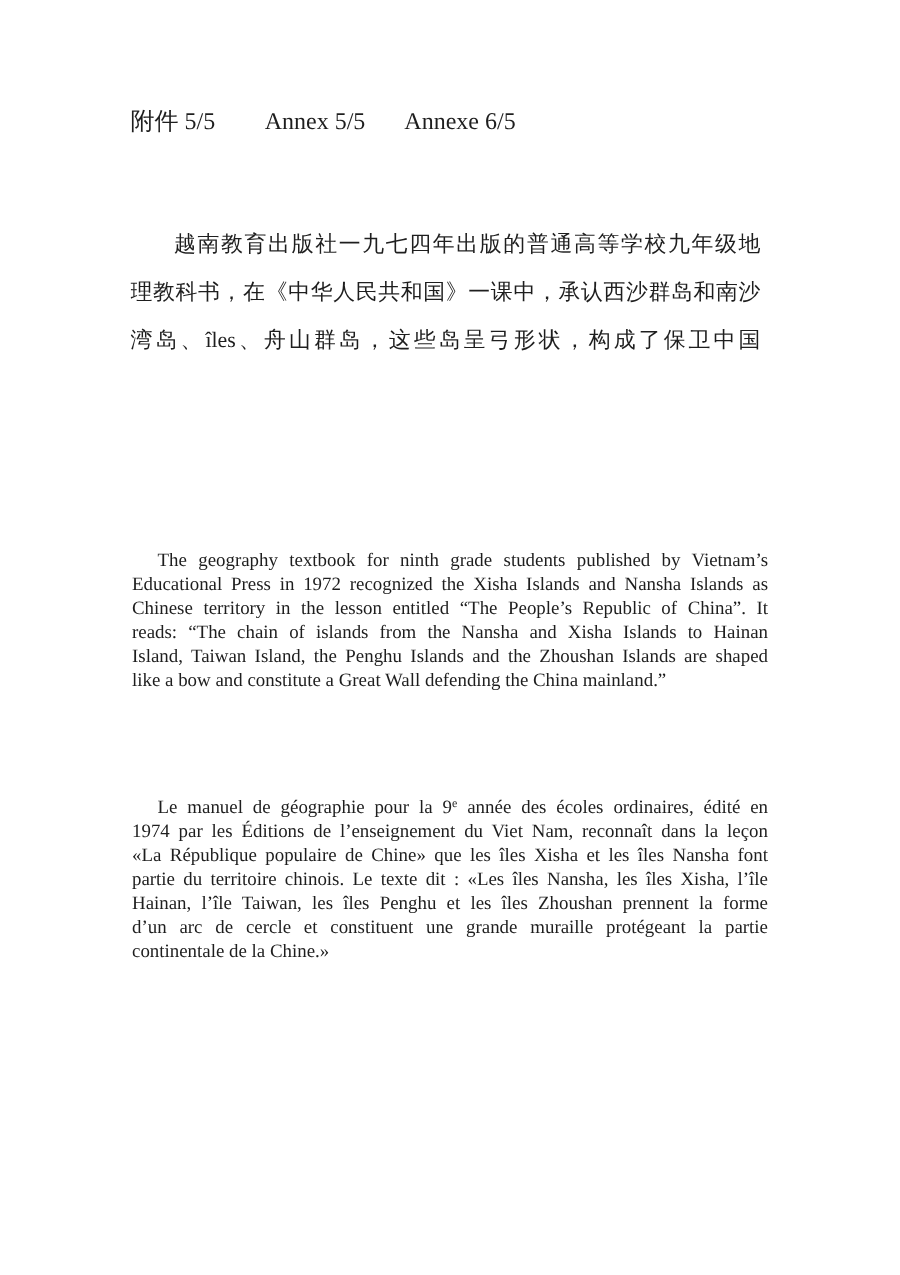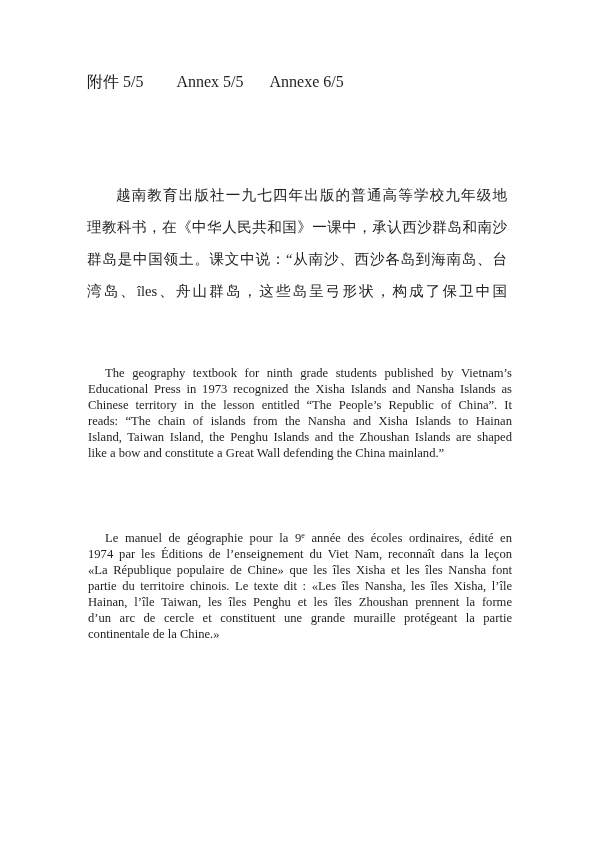--- a/index.html
+++ b/index.html
@@ -45,21 +45,21 @@
   .para-cn {
     top: 147px;
     left: 87px;
     width: 420px;
     font-size: 14.6px;
   }
   .para-cn .line {
     height: 32px;
     line-height: 32px;
   }
-  .para-cn .line.first { padding-left: 29px; margin-top: 32px; }
+  .para-cn .line.first { padding-left: 29px; }
 
   
   .para-latin {
     width: 424px;
     left: 88px;
     font-size: 12.6px;
   }
   .para-en { top: 365px; }
   .para-fr { top: 494px; margin-top: 36px; }
   .para-latin .line {
@@ -82,27 +82,26 @@
   <div class="doc-header">
     <span class="zh-label">附件</span>
     <span>5/5</span>
     <span class="seg-gap-sm">Annex 5/5</span>
     <span class="seg-gap-md">Annexe 6/5</span>
   </div>
 
   <div class="para para-cn">
     <div class="line first">越南教育出版社一九七四年出版的普通高等学校九年级地</div>
     <div class="line">理教科书，在《中华人民共和国》一课中，承认西沙群岛和南沙</div>
-    <div class="line">群岛是中国领土。课文中说：“从南沙、西沙各岛到海南岛、台</div>
     <div class="line">湾岛、îles、舟山群岛，这些岛呈弓形状，构成了保卫中国</div>
   </div>
 
   <div class="para para-latin para-en">
     <div class="line first">The geography textbook for ninth grade students published by Vietnam’s</div>
-    <div class="line">Educational Press in 1973 recognized the Xisha Islands and Nansha Islands as</div>
+    <div class="line">Educational Press in 1972 recognized the Xisha Islands and Nansha Islands as</div>
     <div class="line">Chinese territory in the lesson entitled “The People’s Republic of China”. It</div>
     <div class="line">reads: “The chain of islands from the Nansha and Xisha Islands to Hainan</div>
     <div class="line">Island, Taiwan Island, the Penghu Islands and the Zhoushan Islands are shaped</div>
     <div class="line last">like a bow and constitute a Great Wall defending the China mainland.”</div>
   </div>
 
   <div class="para para-latin para-fr">
     <div class="line first">
       <span>Le manuel de géographie pour la 9</span><sup class="ordinal">e</sup><span> année des écoles ordinaires, édité en</span>
     </div>

